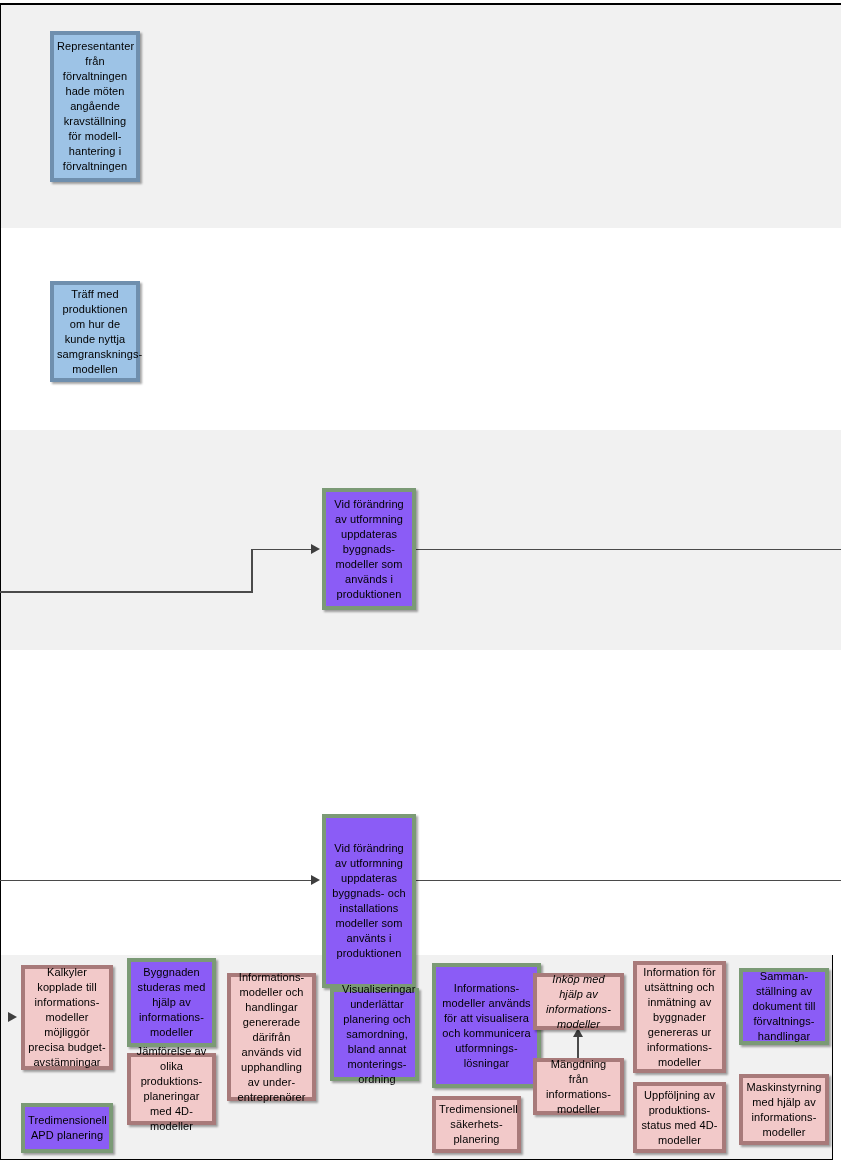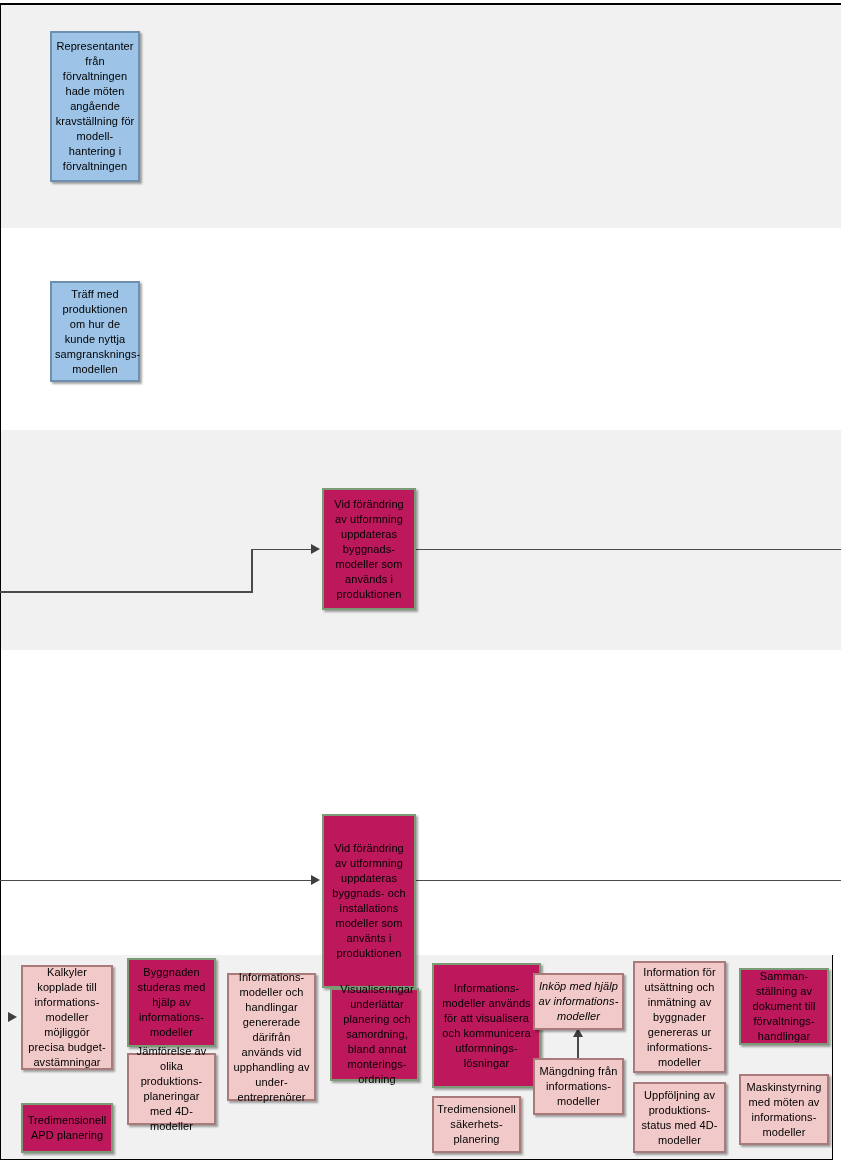--- a/index.html
+++ b/index.html
@@ -48,26 +48,26 @@
     position: absolute;
     box-sizing: border-box;
     display: flex;
     align-items: center;
     justify-content: center;
     text-align: center;
     font-size: 11px;
     line-height: 15px;
     color: #000000;
     padding: 2px 3px;
-    border: 2px solid #6d28d9;
+    border: 4px solid #6d28d9;
     box-shadow: 1.5px 1.5px 2px rgba(0,0,0,0.35);
     letter-spacing: 0.1px;
   }
   .node.blue   { background: #9dc3e6; border-color: #6f8fae; }
-  .node.green  { background: #be185d; border-color: #7b9a76; }
+  .node.green  { background: #8b5cf6; border-color: #7b9a76; }
   .node.pink   { background: #f2c9c9; border-color: #a87a7a; }
   .node span { display: block; width: 100%; }
 </style>
 </head>
 <body>
 
 <div id="canvas">
 
   <div class="band" style="left:0px; top:5px; width:841px; height:223px;"></div>
   <div class="band" style="left:0px; top:430px; width:841px; height:220px;"></div>
@@ -153,16 +153,16 @@
 
   <div class="node pink" style="left:633px; top:1082px; width:93px; height:71px;">
     <span>Uppföljning av produktions-status med 4D-modeller</span>
   </div>
 
   <div class="node green" style="left:739px; top:968px; width:90px; height:77px;">
     <span>Samman-ställning av dokument till förvaltnings-handlingar</span>
   </div>
 
   <div class="node pink" style="left:739px; top:1074px; width:90px; height:71px;">
-    <span>Maskinstyrning med möten av informations-modeller</span>
+    <span>Maskinstyrning med hjälp av informations-modeller</span>
   </div>
 
 </div>
 
 </body></html>

